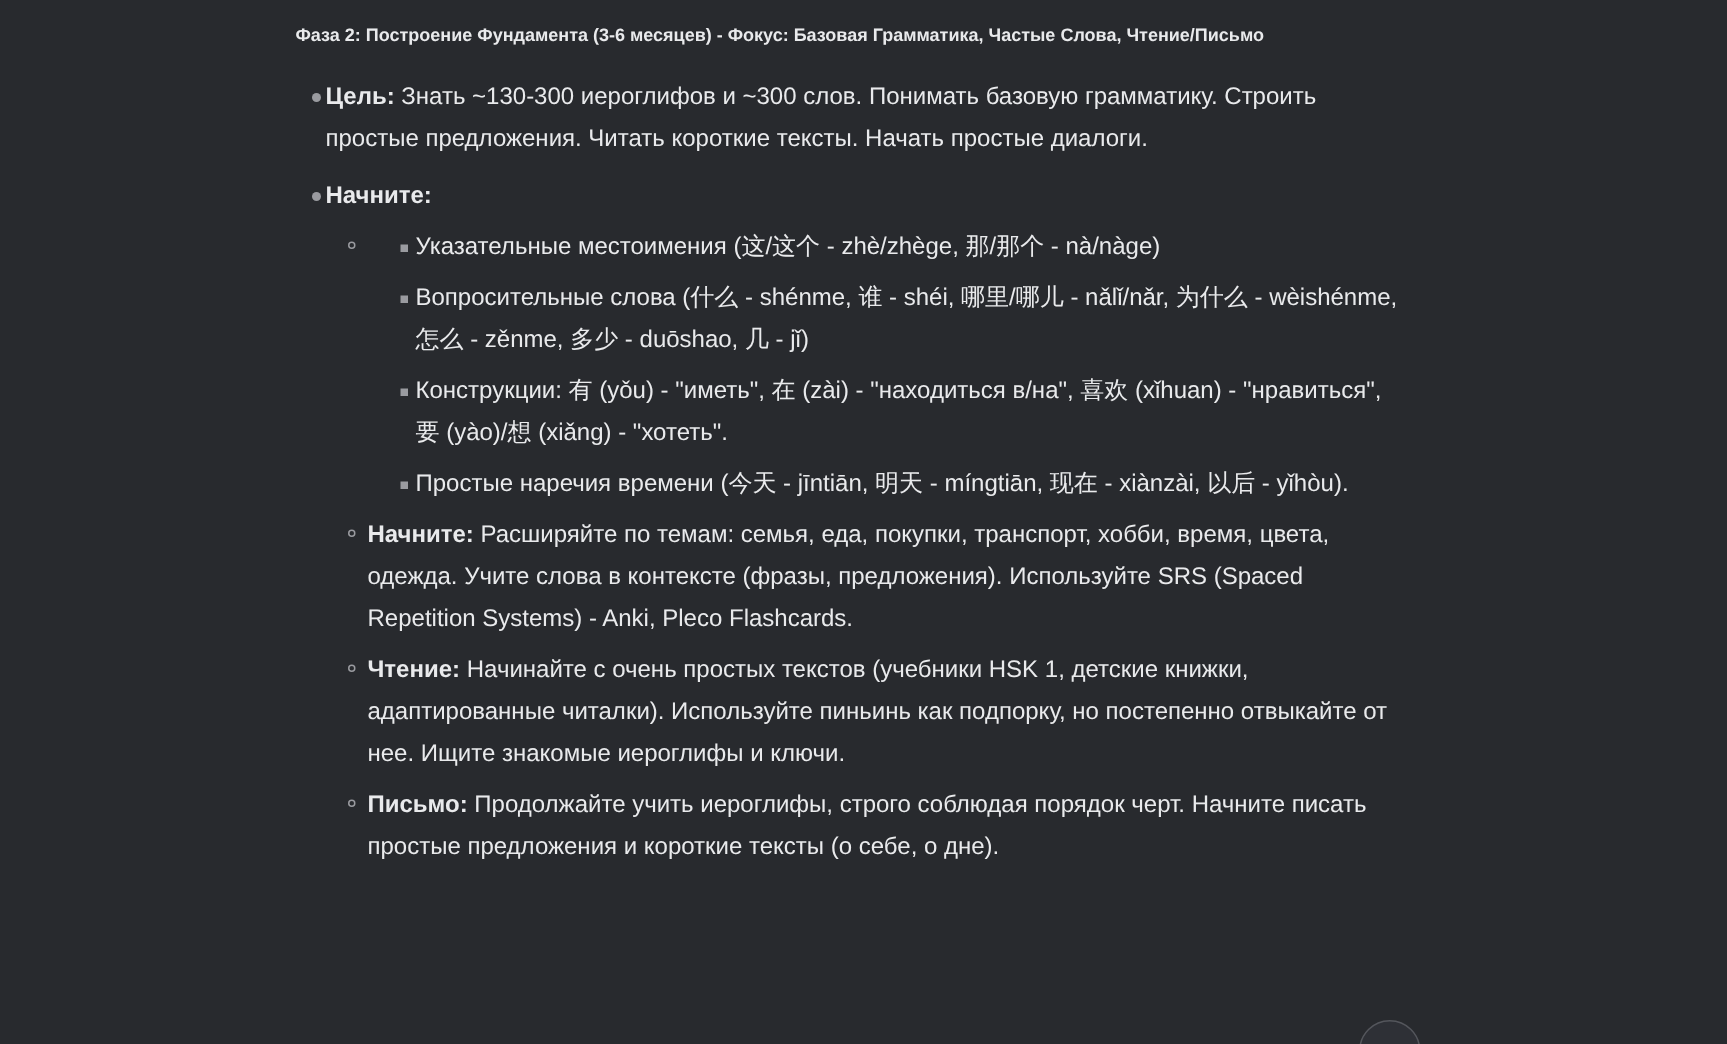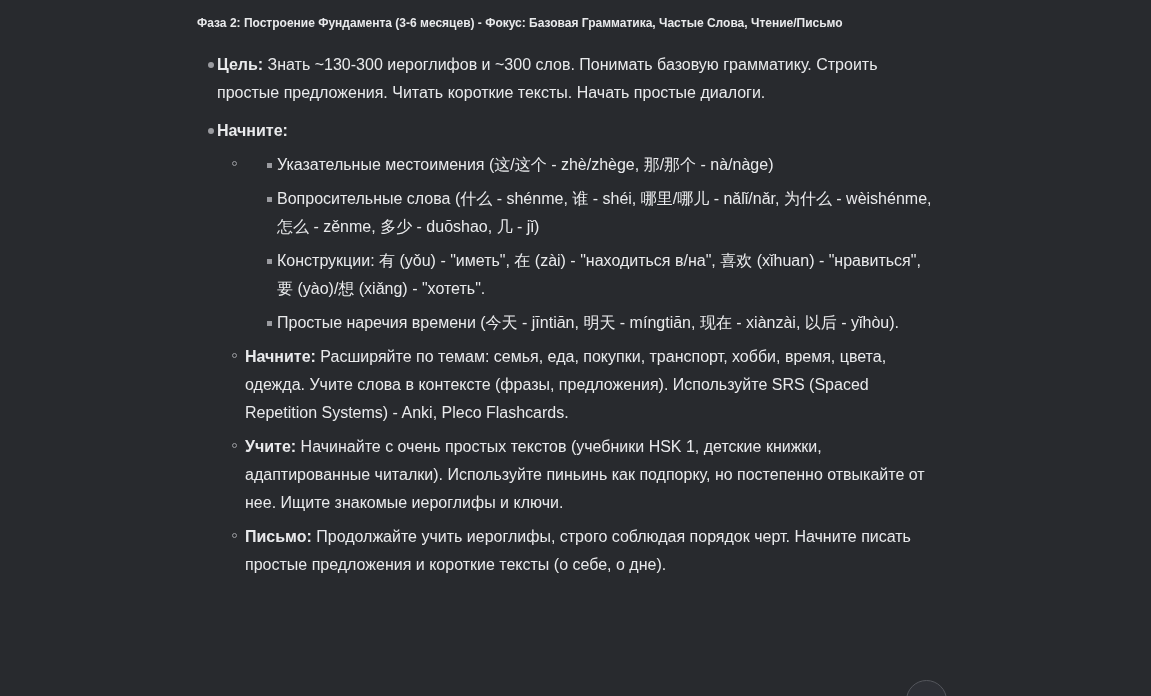--- a/index.html
+++ b/index.html
@@ -85,21 +85,21 @@
   </li>
 
   <li>
     <span class="marker m2"></span>
     <p class="txt"><strong class="lbl">Начните:</strong><span class="body"> Расширяйте по темам: семья, еда, покупки, транспорт, хобби, время, цвета, одежда. Учите слова в контексте (фразы, предложения). Используйте SRS (Spaced Repetition Systems) - Anki, Pleco Flashcards.</span></p>
 
   </li>
 
   <li>
     <span class="marker m2"></span>
-    <p class="txt"><strong class="lbl">Учите:</strong><span class="body"> Начинайте с очень простых текстов (учебники HSK 1, детские книжки, адаптированные читалки). Используйте пиньинь как подпорку, но постепенно отвыкайте от нее. Ищите знакомые иероглифы и ключи.</span></p>
+    <p class="txt"><strong class="lbl">Чтение:</strong><span class="body"> Начинайте с очень простых текстов (учебники HSK 1, детские книжки, адаптированные читалки). Используйте пиньинь как подпорку, но постепенно отвыкайте от нее. Ищите знакомые иероглифы и ключи.</span></p>
 
   </li>
 
   <li>
     <span class="marker m2"></span>
     <p class="txt"><strong class="lbl">Письмо:</strong><span class="body"> Продолжайте учить иероглифы, строго соблюдая порядок черт. Начните писать простые предложения и короткие тексты (о себе, о дне).</span></p>
 
   </li>
 </ul>
     </li>

